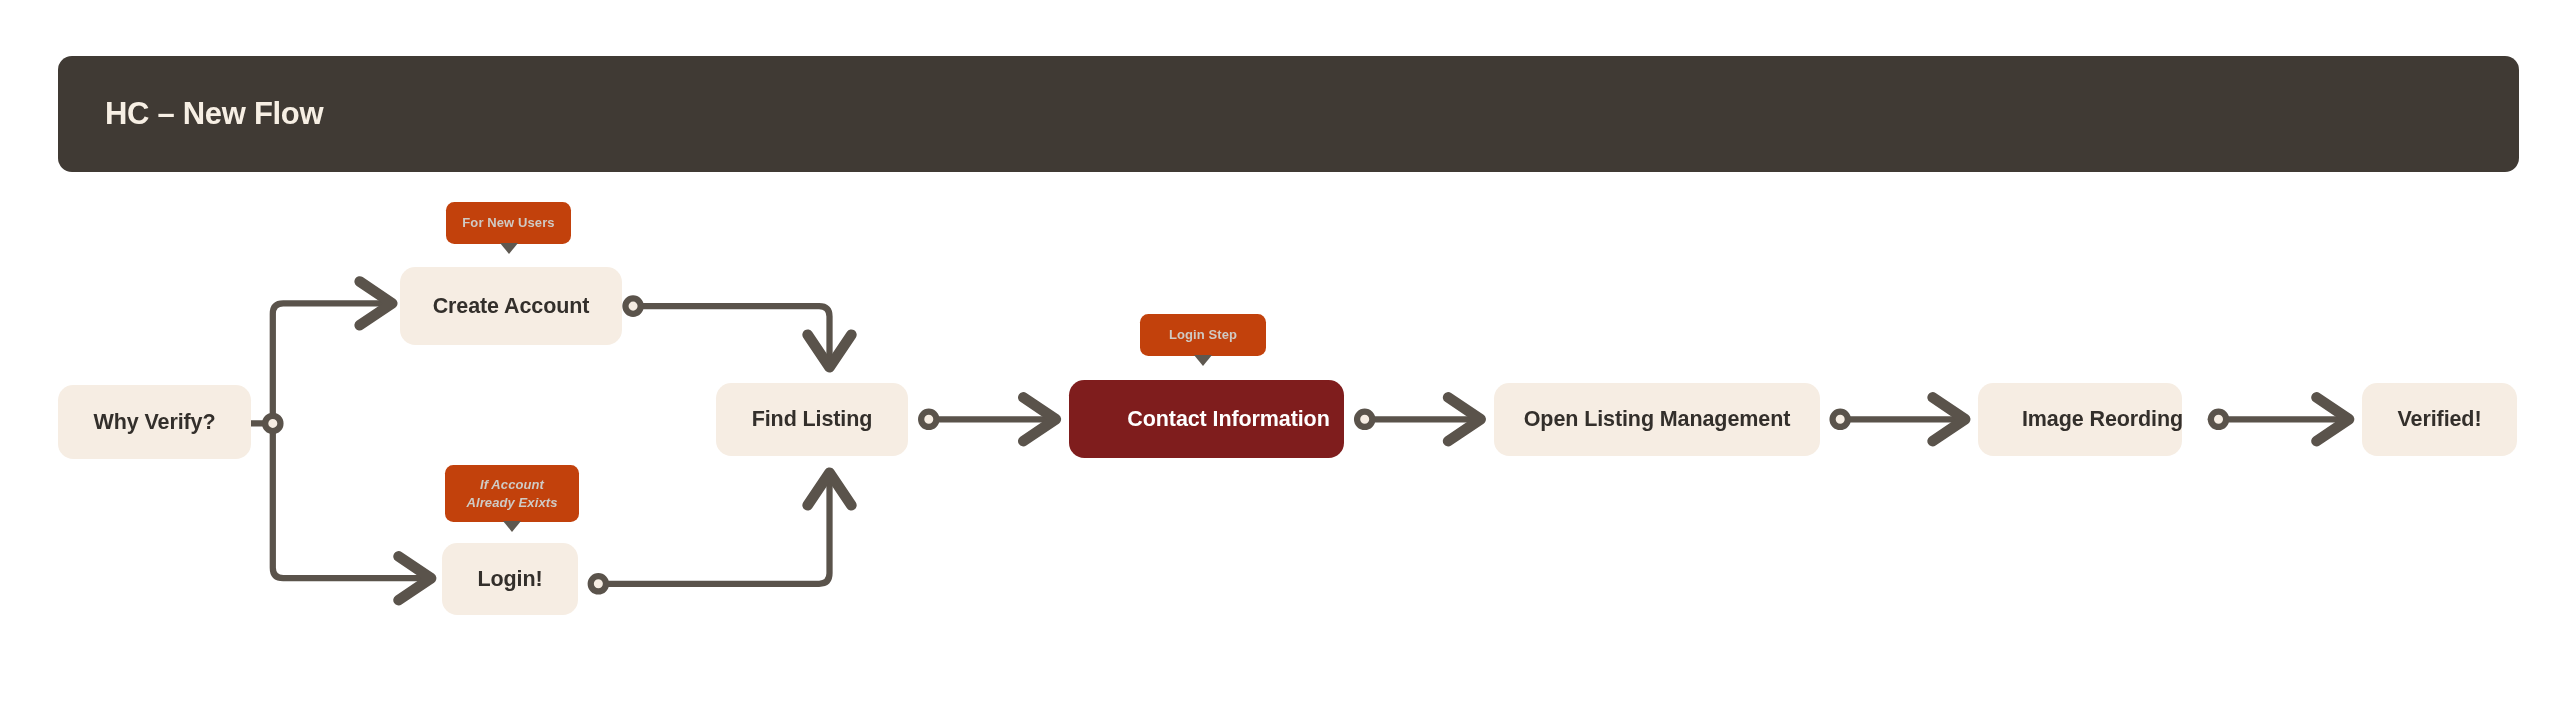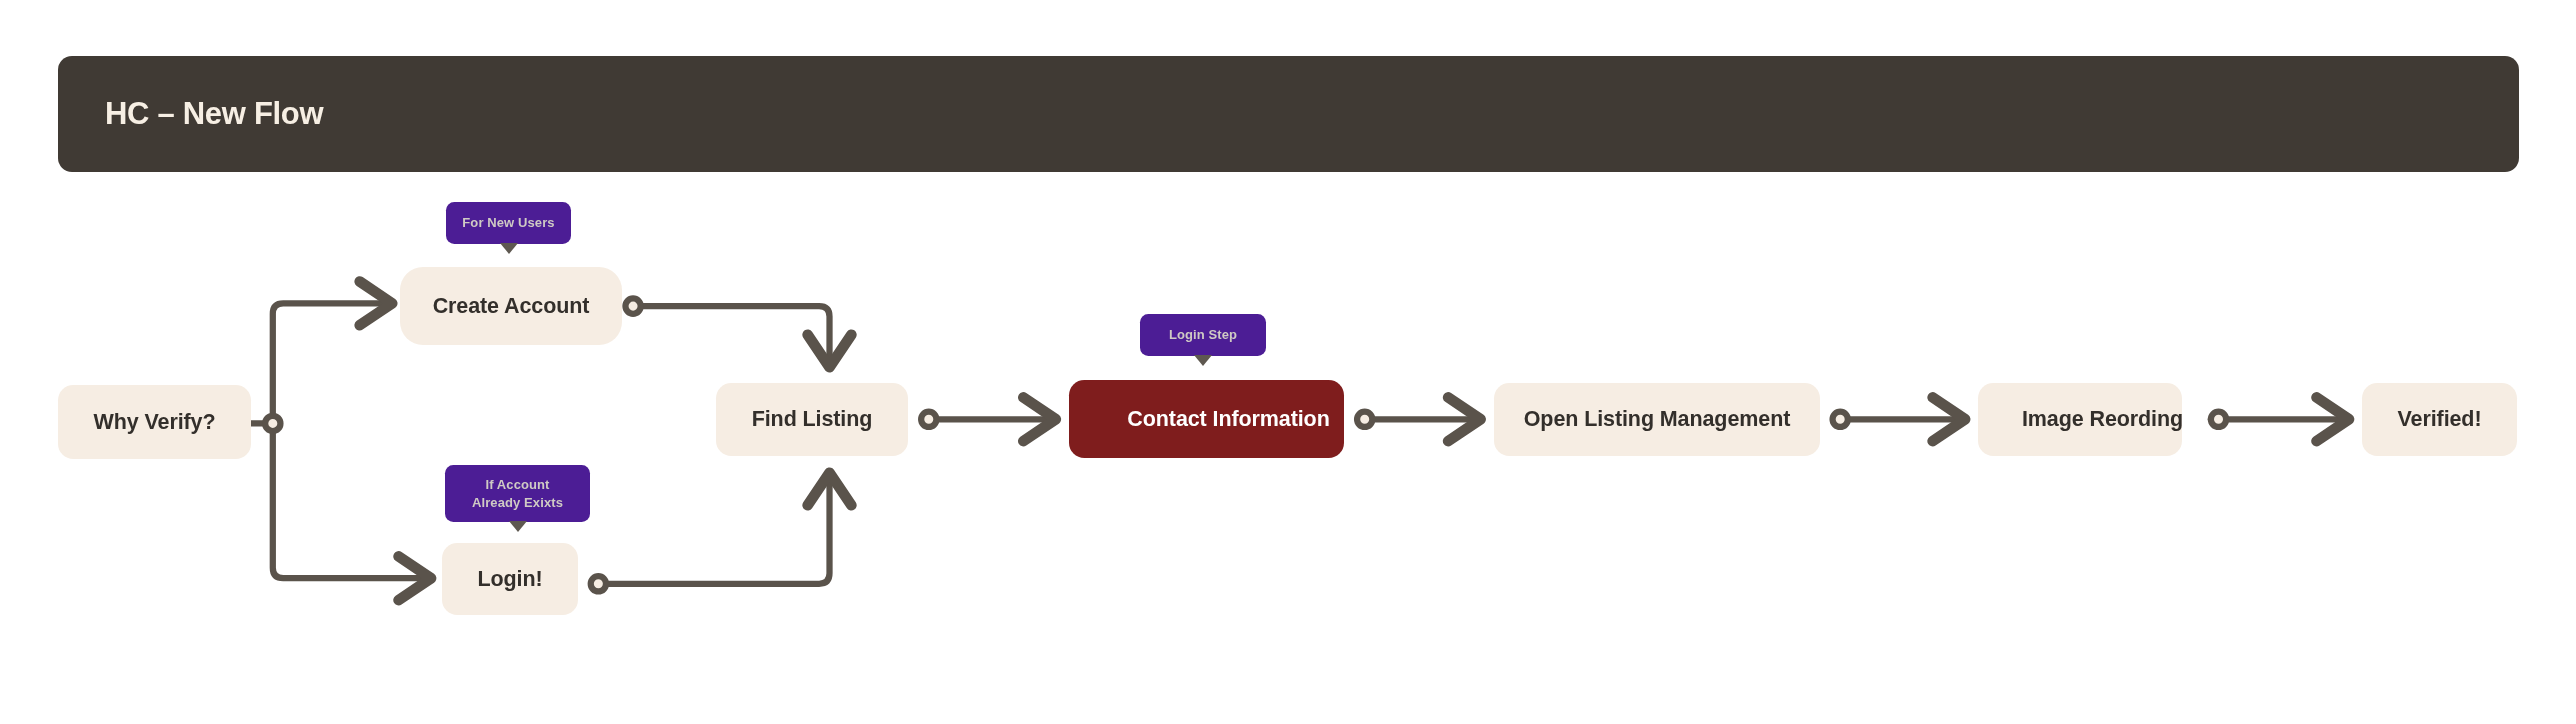--- a/index.html
+++ b/index.html
@@ -76,21 +76,21 @@
     padding-left: 44px;
   }
   .node-label {
     pointer-events: none;
   }
 
   
   .tooltip {
     position: absolute;
     box-sizing: border-box;
-    background: #4c1d95;
+    background: #c2410c;
     color: #CFCAC4;
     border-radius: 8.3px;
     font-size: 13px;
     font-weight: bold;
     letter-spacing: 0.1px;
     display: flex;
     align-items: center;
     justify-content: center;
     text-align: center;
     line-height: 1.35;
@@ -155,34 +155,34 @@
       <circle cx="1966" cy="604" r="11" fill="#F6EDE3"></circle>
       <circle cx="2651" cy="604" r="11" fill="#F6EDE3"></circle>
       <circle cx="3196" cy="604" r="11" fill="#F6EDE3"></circle>
     </g>
   </svg>
 
   <div class="tooltip" style="left:446px; top:202px; width:125px; height:42px;">
     <span class="tooltip-text">For New Users</span>
   </div>
 
-  <div class="tooltip" style="left:445px; top:465px; width:145px; height:57px; flex-direction:column;">
+  <div class="tooltip" style="left:445px; top:465px; width:134px; height:57px; flex-direction:column;font-style:italic;">
     <span class="tooltip-text">If Account</span>
     <span class="tooltip-text">Already Exixts</span>
   </div>
 
   <div class="tooltip" style="left:1140px; top:314px; width:126px; height:42px;">
     <span class="tooltip-text">Login Step</span>
   </div>
 
   <div class="node" style="left:58px; top:385px; width:193px; height:74px;">
     <span class="node-label">Why Verify?</span>
   </div>
 
-  <div class="node" style="left:400px; top:267px; width:222px; height:78px;border-radius:23px;">
+  <div class="node" style="left:400px; top:267px; width:222px; height:78px;">
     <span class="node-label">Create Account</span>
   </div>
 
   <div class="node" style="left:442px; top:543px; width:136px; height:72px;">
     <span class="node-label">Login!</span>
   </div>
 
   <div class="node" style="left:716px; top:383px; width:192px; height:73px;">
     <span class="node-label">Find Listing</span>
   </div>

